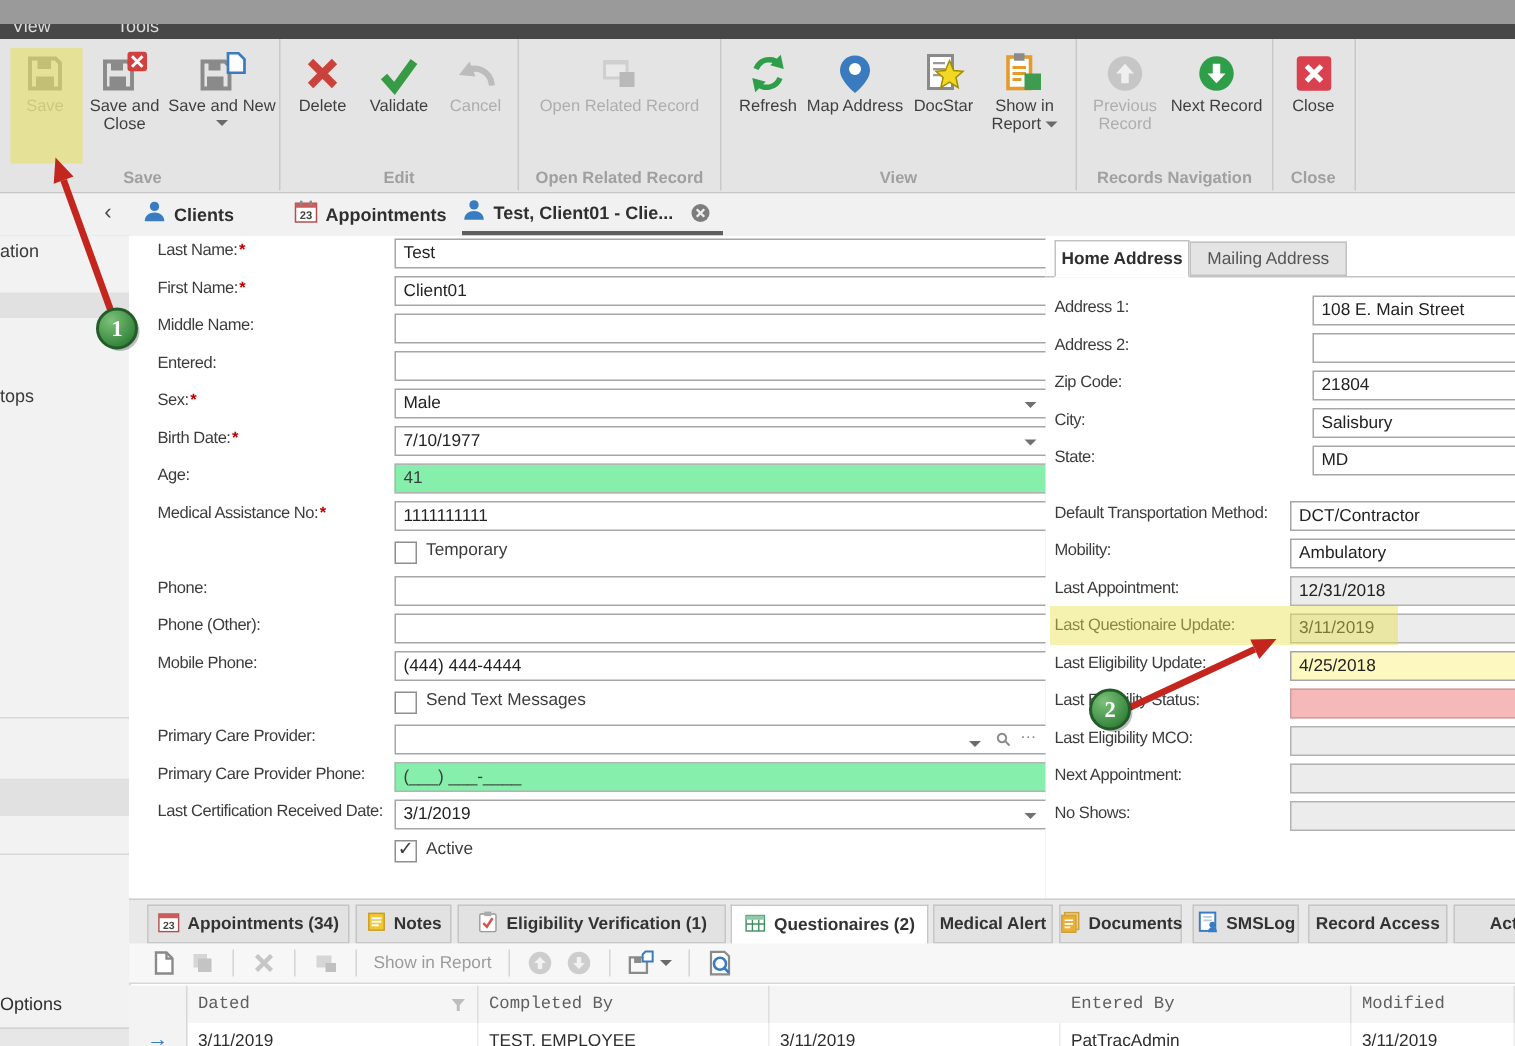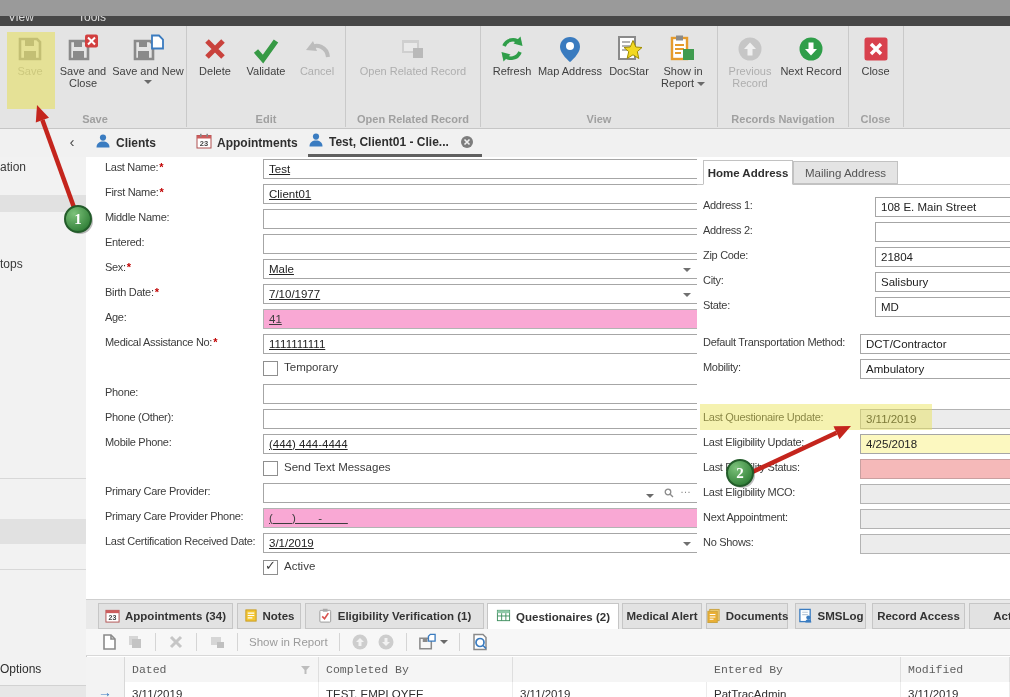--- a/index.html
+++ b/index.html
@@ -33,22 +33,22 @@
   .sb-line{position:absolute;left:0;width:86px;height:1px;background:#d8d8d8;}
   .sb-footer{position:absolute;left:0;top:528px;width:86px;height:28px;background:#e7e7e7;border-top:1px solid #d2d2d2;}
   .sb-dots{position:absolute;left:52px;top:537px;color:#8f8f8f;font-size:11px;letter-spacing:2px;font-weight:bold;}
   .sb-dots::before{content:"•••";}
   
   .mainform{position:absolute;left:86px;top:141px;width:611px;height:442px;background:#fff;border-right:1px solid #d6d6d6;}
   .frow{position:absolute;left:0;width:611px;height:20px;}
   .flabel{position:absolute;left:19px;top:2px;font-size:11px;letter-spacing:-0.3px;color:#3c3c3c;white-space:nowrap;}
   .req::after{content:"*";color:#c00000;font-weight:bold;margin-left:1px;}
   .fld{position:absolute;left:177px;top:0;width:429px;height:18px;background:#fff;border:1px solid #a6a6a6;
-       font-size:11.5px;line-height:18px;padding-left:5px;color:#222;box-sizing:content-box;white-space:nowrap;overflow:hidden;text-decoration:underline;}
-  .fld.ro{background:#f9a8d4;border-color:#b3b3b3;color:#3c3c3c;}
+       font-size:11.5px;line-height:18px;padding-left:5px;color:#222;box-sizing:content-box;white-space:nowrap;overflow:hidden;}
+  .fld.ro{background:#86efac;border-color:#b3b3b3;color:#3c3c3c;}
   .fld.combo::after{content:"";position:absolute;right:7px;top:8px;width:0;height:0;
        border-left:4px solid transparent;border-right:4px solid transparent;border-top:4px solid #707070;}
   .cbrow{position:absolute;}
   .cb{position:absolute;left:0;top:1px;width:13px;height:13px;background:#fff;border:1px solid #8f8f8f;}
   .cb.checked::before{content:"✓";position:absolute;left:1px;top:-3px;font-size:13px;color:#3d3d3d;font-weight:bold;}
   .cblabel{position:absolute;left:21px;top:1px;font-size:11.5px;color:#3c3c3c;white-space:nowrap;}
   .lk{position:absolute;top:5px;color:#8a8a8a;font-size:11px;line-height:8px;}
   
   .rightpanel{position:absolute;left:697px;top:141px;width:313px;height:442px;background:#fff;overflow:hidden;}
   .atabs-line{position:absolute;left:0;top:27px;width:313px;height:1px;background:#c2c2c2;}
@@ -428,20 +428,24 @@
       <div class="rfld" style="left:178px;width:140px">MD</div>
     </div>
 
     <div class="rrow" style="top:177px">
       <span class="rlabel2">Default Transportation Method:</span>
       <div class="rfld" style="left:163px;width:158px">DCT/Contractor</div>
     </div>
     <div class="rrow" style="top:202px">
       <span class="rlabel2">Mobility:</span>
       <div class="rfld" style="left:163px;width:158px">Ambulatory</div>
+    </div>
+    <div class="rrow" style="top:227px">
+      <span class="rlabel2">Last Appointment:</span>
+      <div class="rfld ro" style="left:163px;width:158px">12/31/2018</div>
     </div>
     <div class="rrow" style="top:252px">
       <span class="rlabel2">Last Questionaire Update:</span>
       <div class="rfld ro" style="left:163px;width:158px">3/11/2019</div>
     </div>
     <div class="rrow" style="top:277px">
       <span class="rlabel2">Last Eligibility Update:</span>
       <div class="rfld yellow" style="left:163px;width:158px">4/25/2018</div>
     </div>
     <div class="rrow" style="top:302px">

